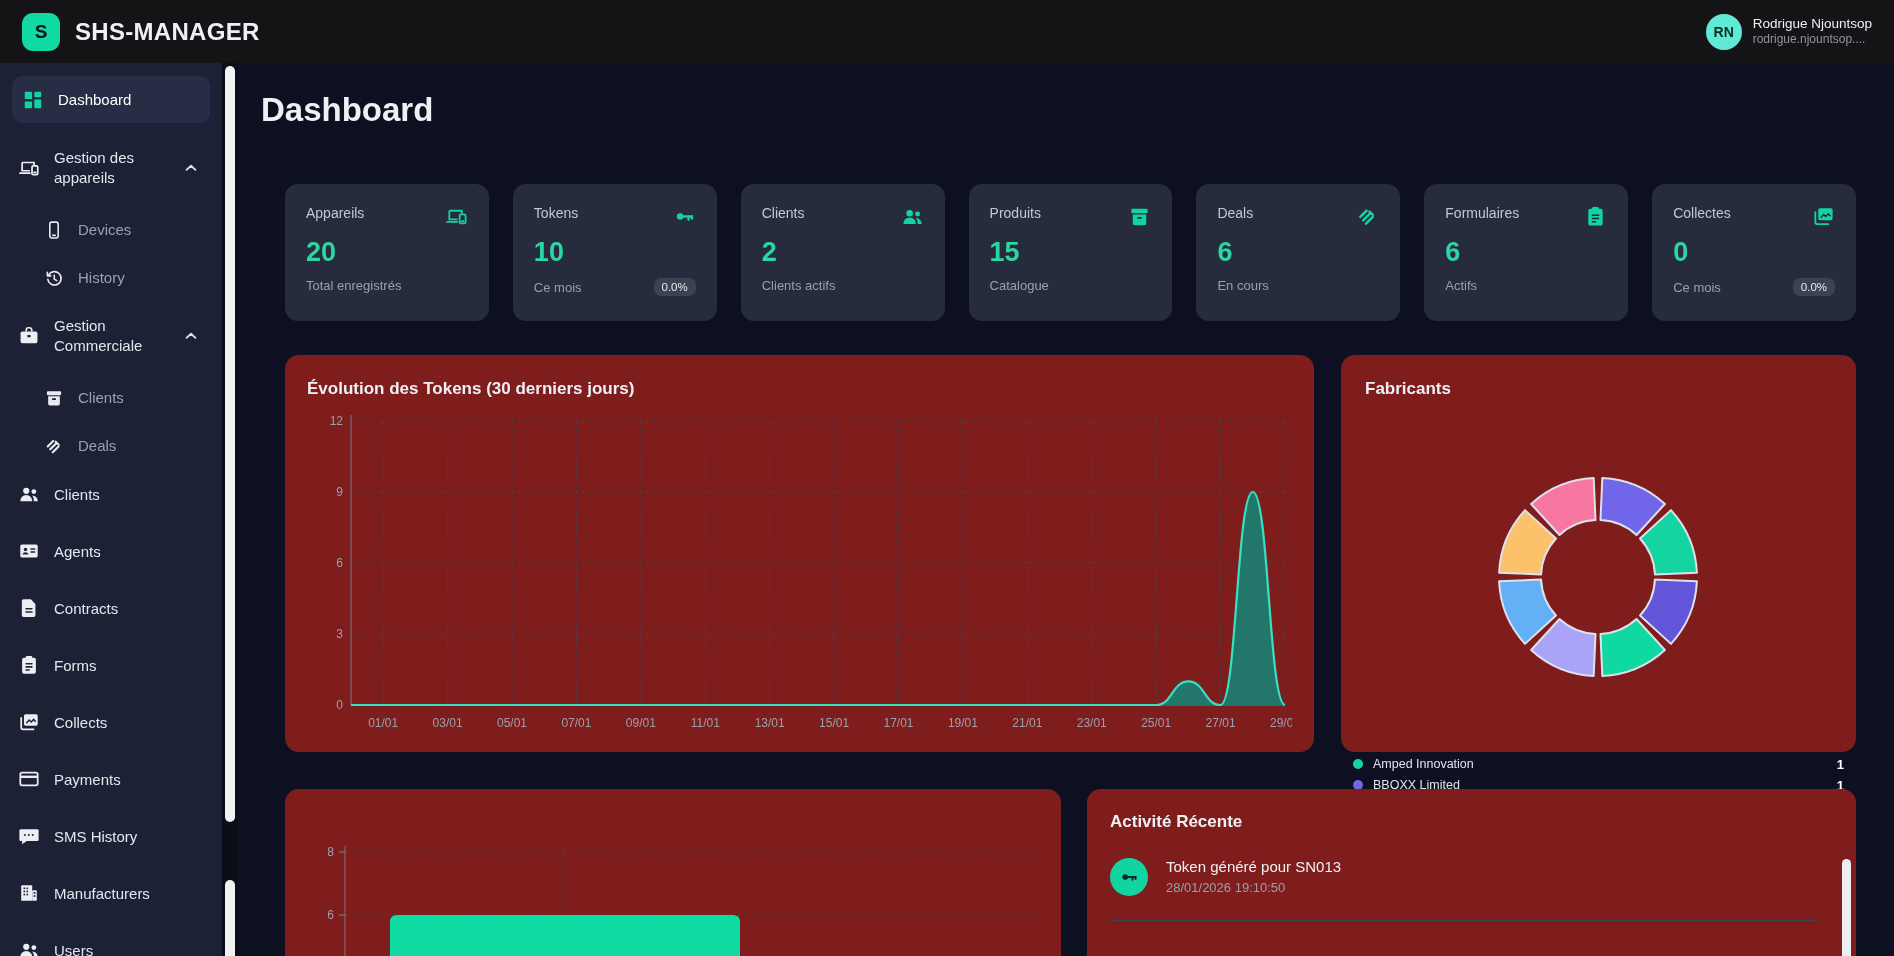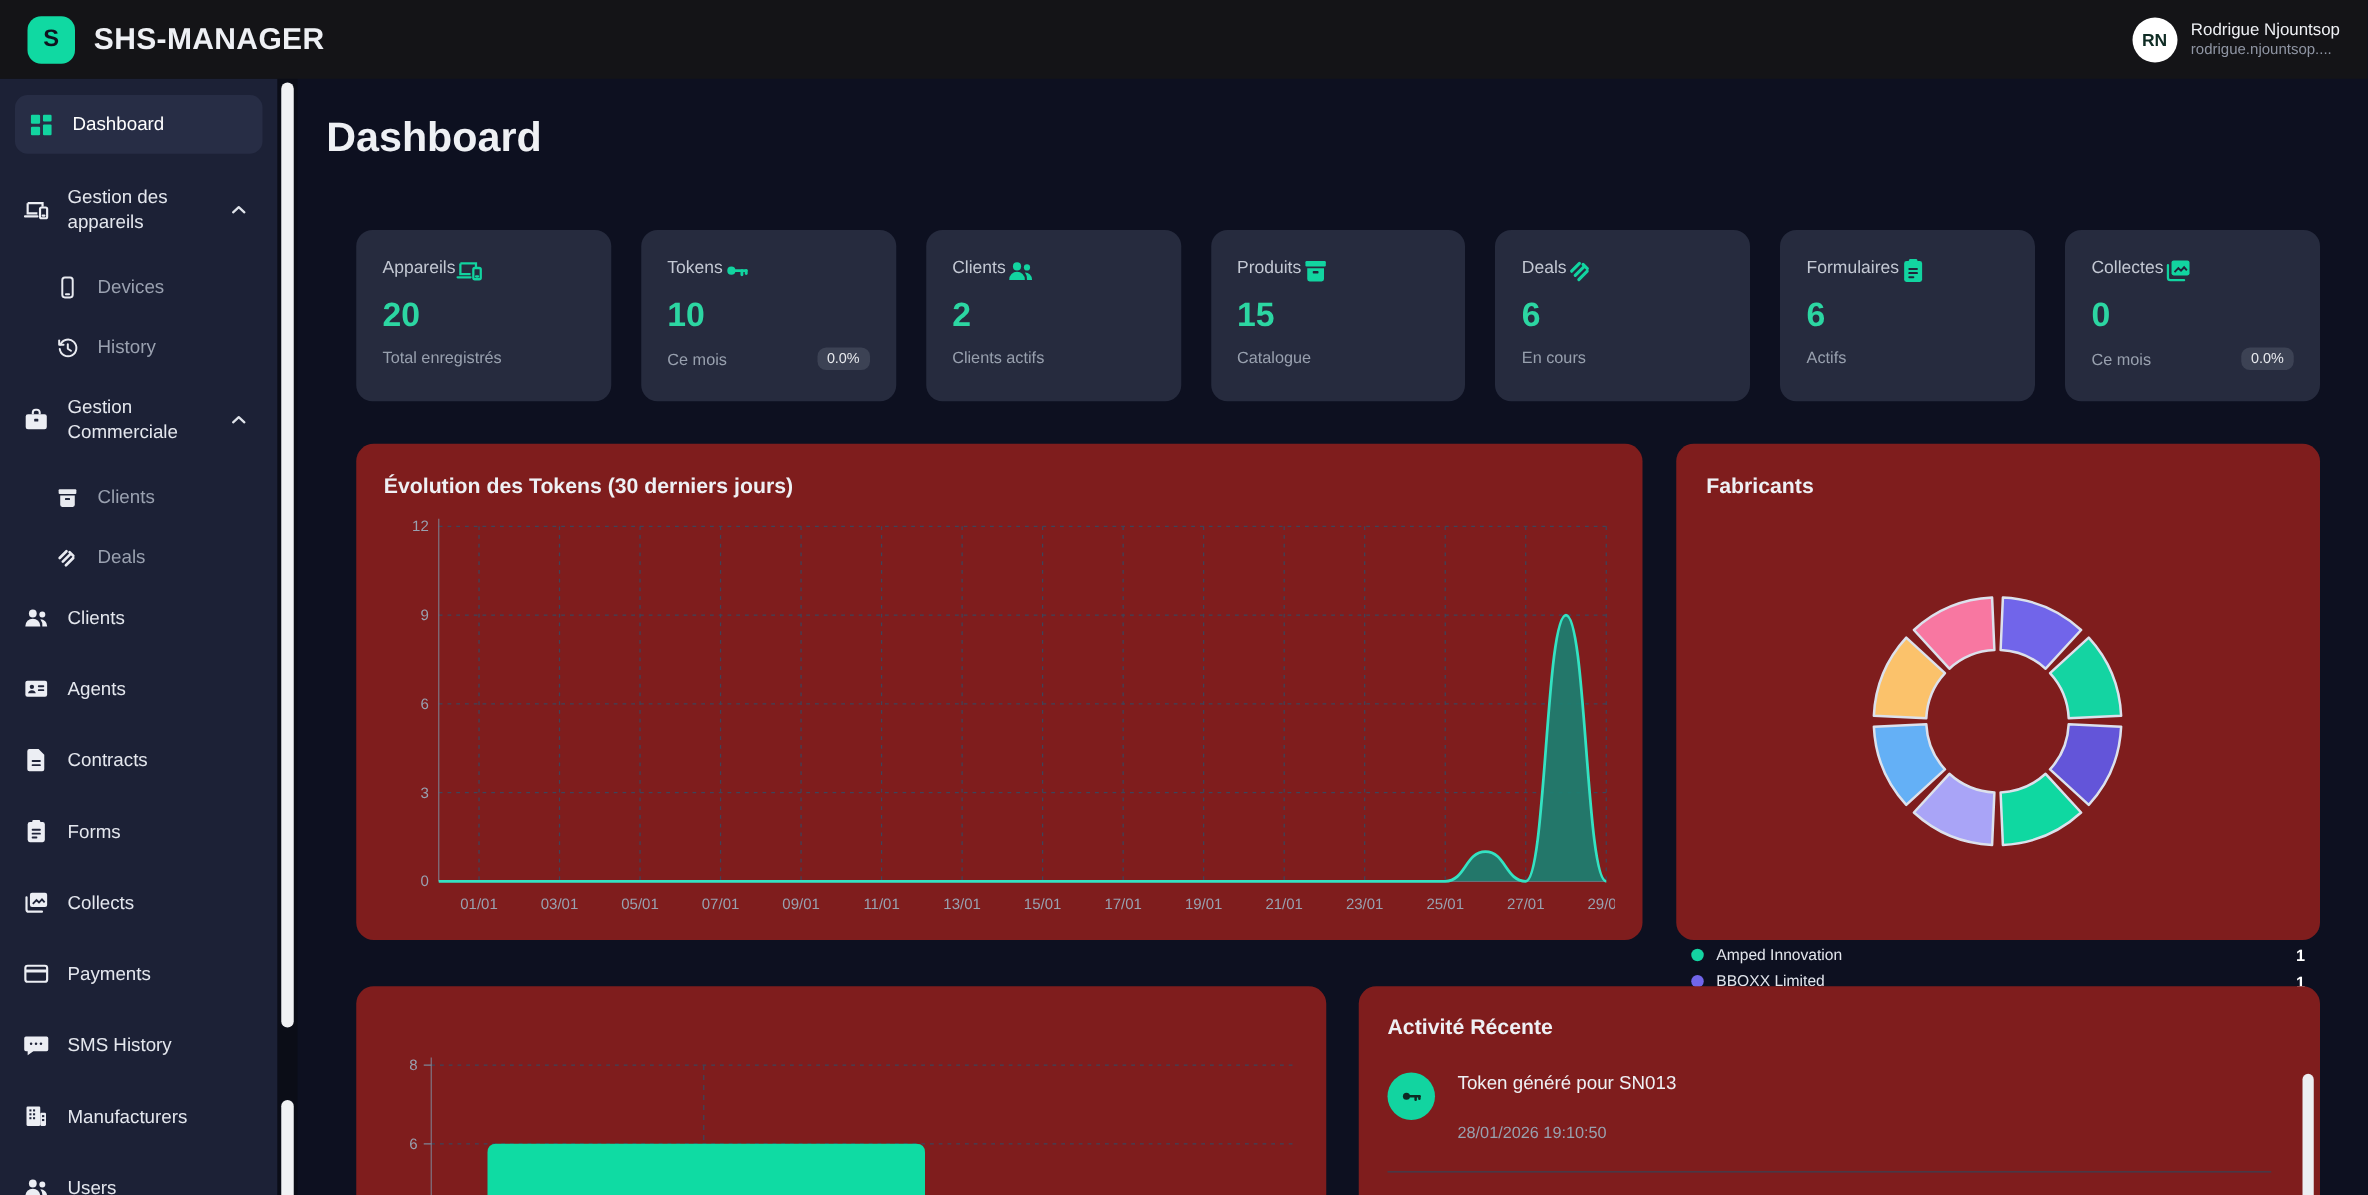--- a/index.html
+++ b/index.html
@@ -8,21 +8,21 @@
        font-family:"Liberation Sans","DejaVu Sans",sans-serif;position:relative}
 
   
   .topbar{position:absolute;top:0;left:0;right:0;height:63px;background:#141417;
           display:flex;align-items:center;justify-content:space-between;padding:0 22px;z-index:6}
   .brand{display:flex;align-items:center;gap:15px}
   .logo{width:38px;height:38px;border-radius:11px;background:#10d9a2;display:flex;
         align-items:center;justify-content:center;font-weight:800;font-size:19px;color:#10131f}
   .app-title{font-size:24px;font-weight:700;letter-spacing:.3px}
   .user{display:flex;align-items:center;gap:11px}
-  .avatar{width:36px;height:36px;border-radius:50%;background:#ffffff;color:#0f2c24;
+  .avatar{width:36px;height:36px;border-radius:50%;background:#5eead4;color:#0f2c24;
           display:flex;align-items:center;justify-content:center;font-weight:700;font-size:14px}
   .user-meta{line-height:1.3;max-width:130px}
   .user-name{font-size:13.5px;font-weight:400;white-space:nowrap}
   .user-email{font-size:12px;color:#8f95a3;white-space:nowrap;overflow:hidden}
 
   
   .sidebar{position:absolute;top:63px;left:0;width:222px;bottom:0;background:#1c2136;
            padding-top:13px;overflow:hidden}
   .sb-scroll{position:absolute;top:63px;left:222px;width:16px;bottom:0;background:#0b0d17}
   .sb-thumb{position:absolute;left:3px;width:10px;border-radius:5px;background:#f1f2f4}
@@ -39,21 +39,21 @@
   .item.sub .ic{width:20px;flex:0 0 20px;color:#e8eaf0}
   .item.active{background:#272d45;border-radius:10px;margin:0 12px 20px;height:47px;
                padding:0 10px;color:#fff}
   .item.active .ic{color:#12d4a0}
 
   
   main{position:absolute;top:63px;left:238px;right:0;bottom:0;padding:27px 38px 0 23px;overflow:hidden}
   h1{margin:0;font-size:33px;font-weight:800;line-height:40px}
   .cards-row{display:flex;gap:24px;margin:54px 0 0 24px}
   .stat-card{flex:1;height:137px;background:#262b3e;border-radius:13px;padding:21px 21px 0}
-  .sc-top{display:flex;justify-content:flex-start;align-items:flex-start}
+  .sc-top{display:flex;justify-content:space-between;align-items:flex-start}
   .sc-label{font-size:14px;color:#c3c8d3}
   .sc-icon{width:23px;height:23px;color:#12d4a0}
   .sc-icon svg{width:100%;height:100%}
   .sc-value{font-size:27px;font-weight:800;color:#2cd6a2;margin-top:9px}
   .sc-bottom{display:flex;justify-content:space-between;align-items:center;margin-top:10px}
   .sc-sub{font-size:13px;color:#98a0ae}
   .sc-badge{font-size:11.5px;background:#3c4254;color:#e8eaee;padding:3px 8px;border-radius:7px}
 
   .panel{background:#7f1d1d;border-radius:14px}
   .panel-title{font-size:17px;font-weight:700}
@@ -68,21 +68,21 @@
   .legend-val{margin-left:auto;font-weight:700;color:#fff;font-size:13px}
 
   .row3{display:flex;gap:26px;margin:-5px 0 0 24px}
   .pipeline-panel{width:776px;height:280px;padding:23px 23px 0}
   .activity-panel{width:769px;height:280px;padding:23px 23px 0;position:relative}
   .act-item{display:flex;gap:18px;margin-top:26px;align-items:flex-start}
   .act-ic{width:38px;height:38px;border-radius:50%;background:#12d4a0;color:#0e2a24;
           display:flex;align-items:center;justify-content:center;flex:0 0 38px}
   .act-ic svg{width:20px;height:20px}
   .act-title{font-size:15px}
-  .act-time{font-size:13px;color:#98a0ae;margin-top:23px}
+  .act-time{font-size:13px;color:#98a0ae;margin-top:5px}
   .act-divider{height:1px;background:#3a4153;margin:24px 16px 0 0}
   .act-scroll{position:absolute;right:5px;top:70px;width:9px;height:230px;border-radius:5px;background:#eceef2}
 
   .chart-canvas{margin-top:6px}
   svg text{font-family:"Liberation Sans","DejaVu Sans",sans-serif}
 </style>
 </head>
 <body>
 
 <header class="topbar">

